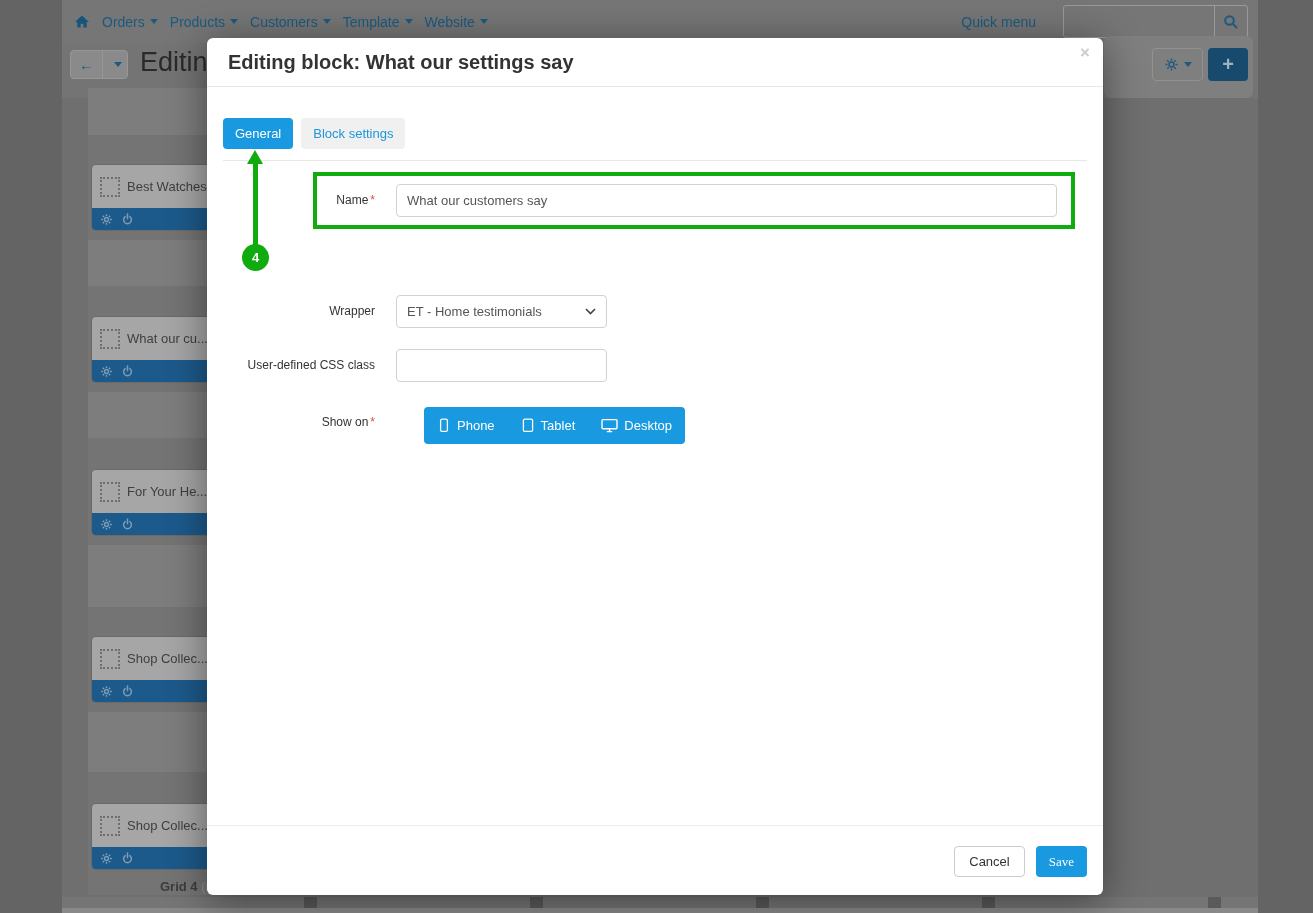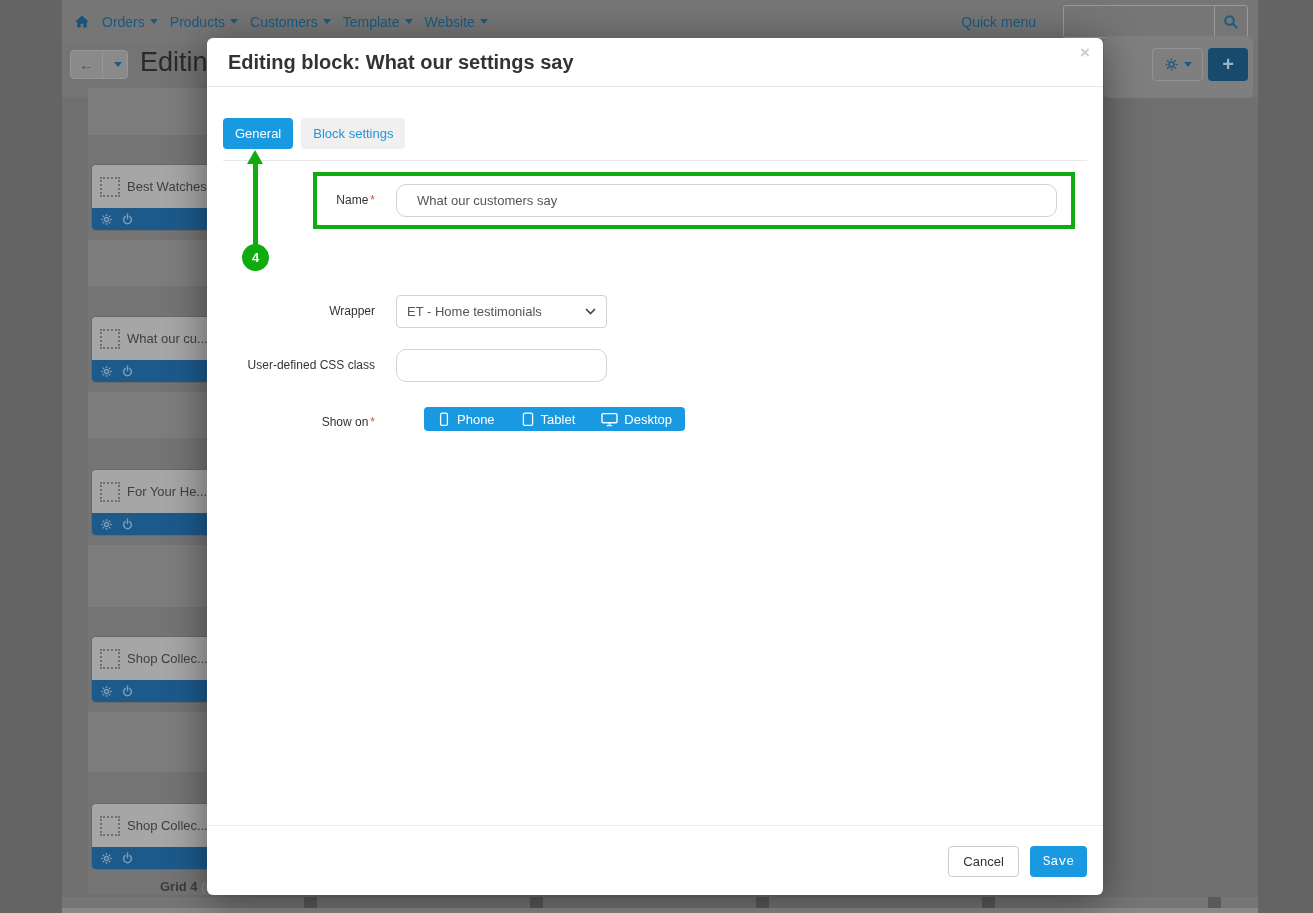--- a/index.html
+++ b/index.html
@@ -56,42 +56,42 @@
   .m-tabs { position:absolute; left:16px; top:80px; display:flex; gap:8px; }
   .tab { height:31px; padding:0 12px; border-radius:4px; font-size:13px; display:flex; align-items:center;
          background:#f0f0f0; color:#2095da; cursor:pointer; }
   .tab.active { background:#1899e0; color:#fff; }
   .m-tdiv { position:absolute; top:122px; left:16px; right:16px; border-top:1px solid #e8e8e8; }
 
   .frow { position:absolute; left:33px; width:830px; display:flex; }
   .flabel { width:135px; text-align:right; font-size:12px; color:#333; line-height:33px; flex:none; white-space:nowrap; }
   .fctrl { margin-left:21px; }
   .req { color:#e0503a; margin-left:2px; }
-  .tinput { height:33px; border:1px solid #cfd2d6; border-radius:10px; font-size:13px; color:#555;
-            padding:0 20px; width:661px; font-family:inherit; outline:none; background:#fff; }
+  .tinput { height:33px; border:1px solid #cfd2d6; border-radius:4px; font-size:13px; color:#555;
+            padding:0 10px; width:661px; font-family:inherit; outline:none; background:#fff; }
   .tinput.small { width:211px; }
   .select { width:211px; height:33px; border:1px solid #cfd2d6; border-radius:4px; display:flex; align-items:center;
             padding:0 10px; font-size:13px; color:#555; justify-content:space-between; cursor:pointer; background:#fff; }
-  .showon { height:24px; background:#1899e0; border-radius:4px; display:flex; color:#fff; font-size:13px; }
+  .showon { height:37px; background:#1899e0; border-radius:4px; display:flex; color:#fff; font-size:13px; }
   .so-item { display:flex; align-items:center; padding:0 13px; gap:6px; cursor:pointer; white-space:nowrap; }
 
   .hl-rect { position:absolute; left:106px; top:134px; width:762px; height:57px; border:4px solid #10ab0e; pointer-events:none; z-index:5; }
   .arrow-head { position:absolute; left:40px; top:112px; width:0; height:0; border-left:8px solid transparent;
                 border-right:8px solid transparent; border-bottom:14px solid #10ab0e; pointer-events:none; z-index:5; }
   .arrow-shaft { position:absolute; left:46px; top:124px; width:5px; height:83px; background:#10ab0e; pointer-events:none; z-index:5; }
   .step-circle { position:absolute; left:35px; top:206px; width:27px; height:27px; border-radius:50%; background:#10ab0e;
                  color:#fff; font-size:13px; font-weight:bold; display:flex; align-items:center; justify-content:center;
                  pointer-events:none; z-index:5; }
 
   .m-fdiv { position:absolute; top:787px; left:0; right:0; border-top:1px solid #ededed; }
   .m-footer { position:absolute; right:16px; bottom:18px; display:flex; gap:11px; }
   .btn-cancel { height:31px; padding:0 14px; border:1px solid #ccc; border-radius:4px; background:#fff;
                 font-size:13px; color:#333; font-family:inherit; cursor:pointer; }
   .btn-save { height:31px; padding:0 13px; border:none; border-radius:4px; background:#1899e0; color:#fff;
-              font-size:13px; font-family:Liberation Mono, monospace; cursor:pointer; }
+              font-size:13px; font-family:Liberation Serif, serif; cursor:pointer; }
 </style>
 </head>
 <body>
 
 <div id="stage">
 
   <div class="content-bg"></div>
 
   <div class="topbar">
     <span class="home-link">

